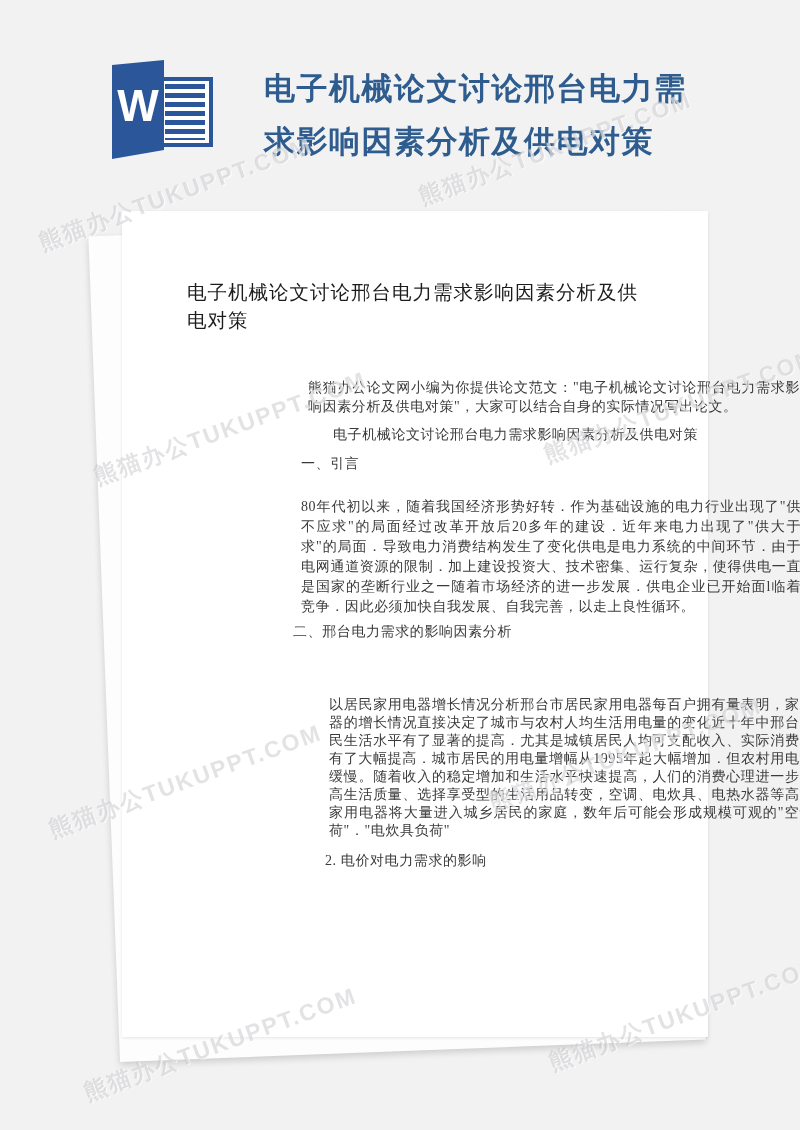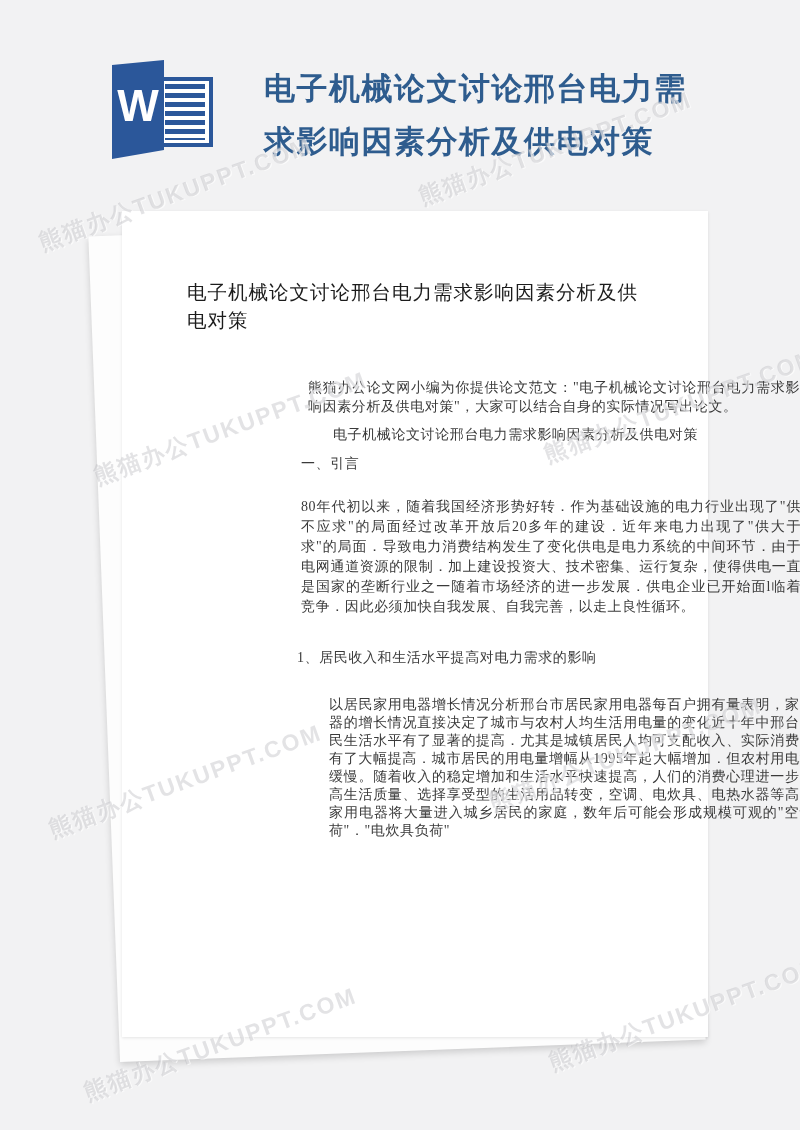--- a/index.html
+++ b/index.html
@@ -65,22 +65,23 @@
   </div>
 
   <div class="sheet-behind"></div>
 
   <div class="doc-page">
     <h2 class="doc-title">电子机械论文讨论邢台电力需求影响因素分析及供电对策</h2>
     <p class="blk b0">熊猫办公论文网小编为你提供论文范文："电子机械论文讨论邢台电力需求影响因素分析及供电对策"，大家可以结合自身的实际情况写出论文。</p>
     <p class="blk b1">电子机械论文讨论邢台电力需求影响因素分析及供电对策</p>
     <p class="blk b2">一、引言</p>
     <p class="blk b3">80年代初以来，随着我国经济形势好转．作为基础设施的电力行业出现了"供不应求"的局面经过改革开放后20多年的建设．近年来电力出现了"供大于求"的局面．导致电力消费结构发生了变化供电是电力系统的中间环节．由于电网通道资源的限制．加上建设投资大、技术密集、运行复杂，使得供电一直是国家的垄断行业之一随着市场经济的进一步发展．供电企业已开始面l临着竞争．因此必须加快自我发展、自我完善，以走上良性循环。</p>
-    <p class="blk b5">1、居民收入和生活水平提高对电力需求的影响</p>
+    <p class="blk b4">二、邢台电力需求的影响因素分析</p>
     <p class="blk b6">以居民家用电器增长情况分析邢台市居民家用电器每百户拥有量表明，家用电器的增长情况直接决定了城市与农村人均生活用电量的变化近十年中邢台的居民生活水平有了显著的提高．尤其是城镇居民人均可支配收入、实际消费支出有了大幅提高．城市居民的用电量增幅从1995年起大幅增加．但农村用电增长缓慢。随着收入的稳定增加和生活水平快速提高，人们的消费心理进一步向提高生活质量、选择享受型的生活用品转变，空调、电炊具、电热水器等高耗能家用电器将大量进入城乡居民的家庭，数年后可能会形成规模可观的"空调负荷"．"电炊具负荷"</p>
+    <p class="blk b7">2.  电价对电力需求的影响</p>
   </div>
 
   <span class="wm" style="left:40px;top:228px;">熊猫办公TUKUPPT.COM</span>
   <span class="wm" style="left:420px;top:182px;">熊猫办公TUKUPPT.COM</span>
   <span class="wm" style="left:95px;top:462px;">熊猫办公TUKUPPT.COM</span>
   <span class="wm" style="left:545px;top:440px;">熊猫办公TUKUPPT.COM</span>
   <span class="wm" style="left:50px;top:815px;">熊猫办公TUKUPPT.COM</span>
   <span class="wm" style="left:490px;top:788px;">熊猫办公TUKUPPT.COM</span>
   <span class="wm" style="left:85px;top:1078px;">熊猫办公TUKUPPT.COM</span>
   <span class="wm" style="left:550px;top:1048px;">熊猫办公TUKUPPT.COM</span>

